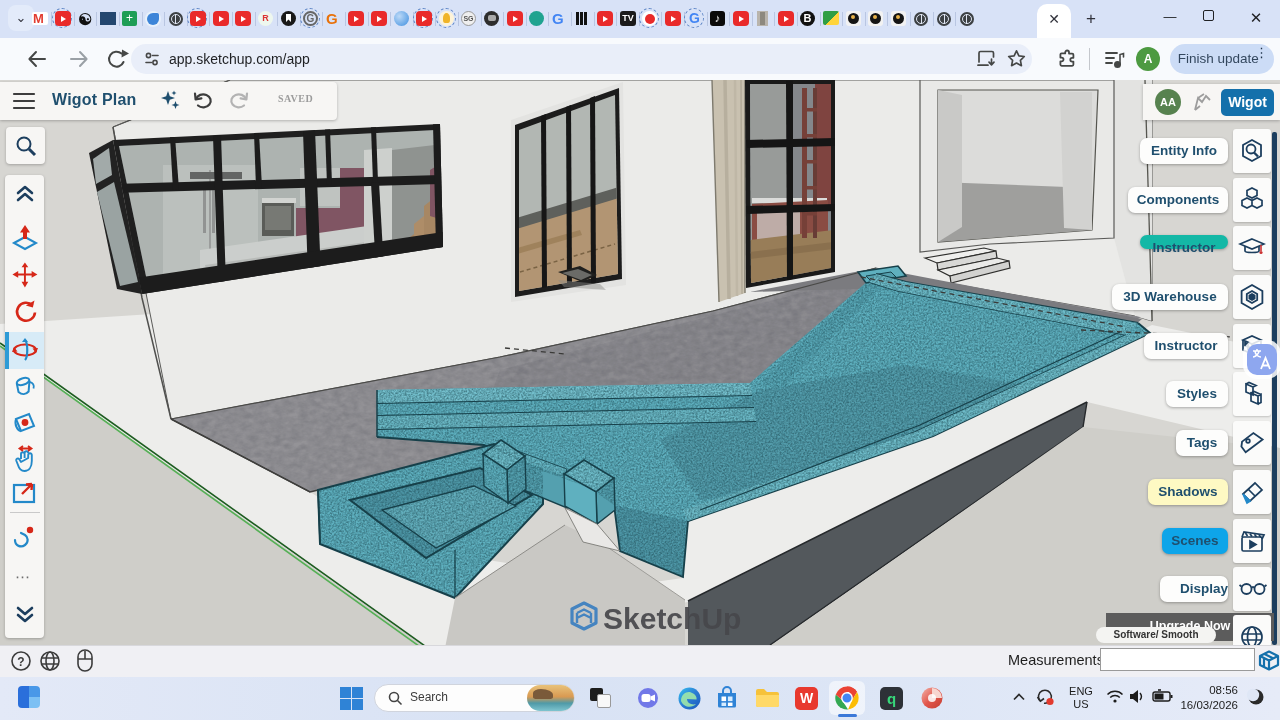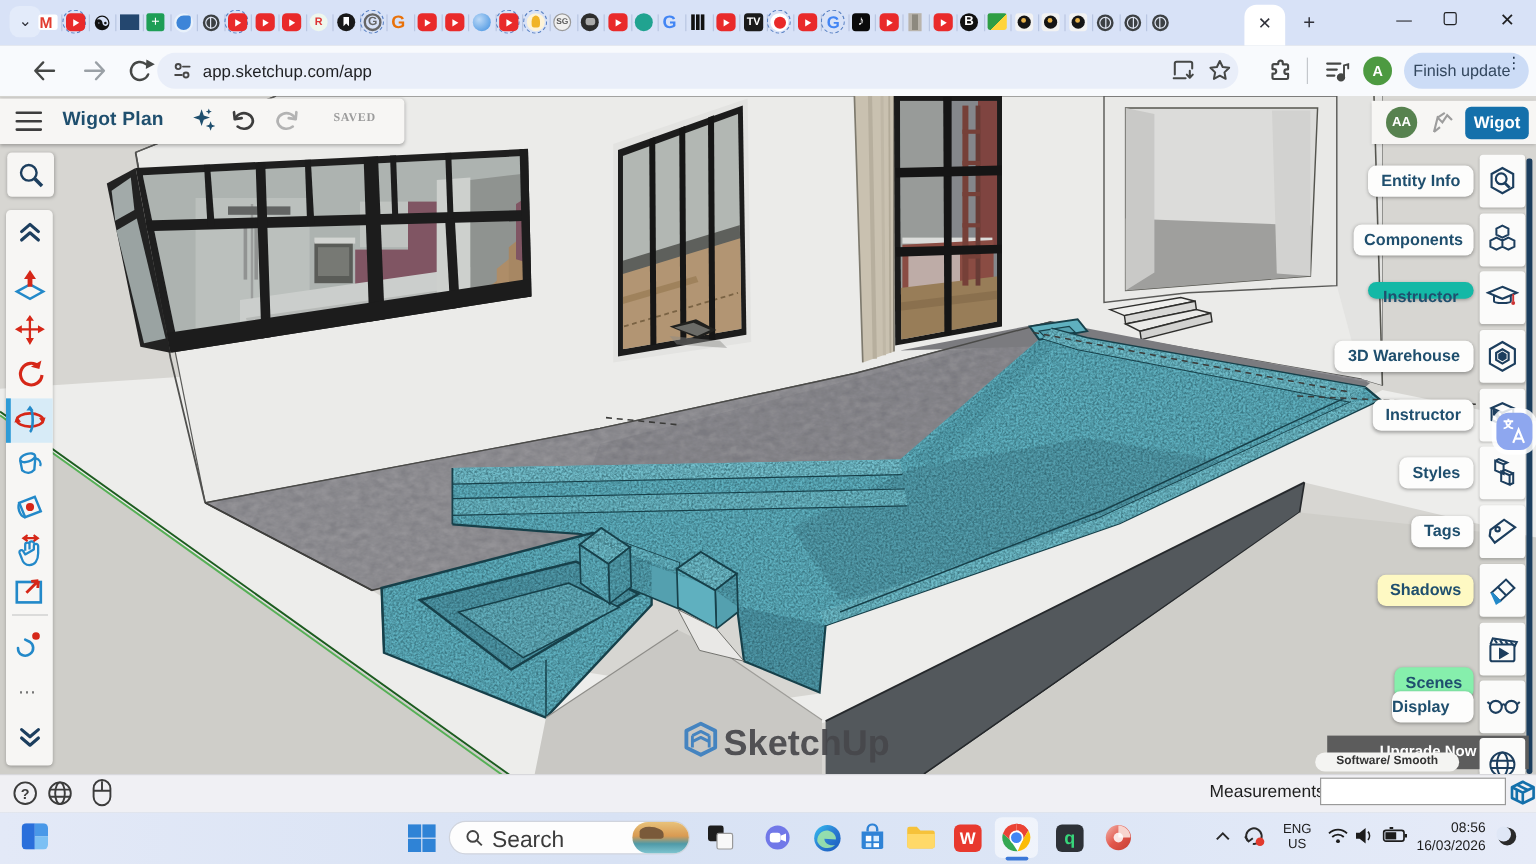--- a/index.html
+++ b/index.html
@@ -610,22 +610,22 @@
       </svg>
 
 <div class="abs" style="left:1140px;top:58px;width:88px;height:26px;background:#fdfdfc;border-radius:7px;box-shadow:0 1px 3px rgba(0,0,0,0.3);color:#1f4f6e;font-size:13.5px;font-weight:bold;text-align:center;line-height:26px;">Entity Info</div>
       <div class="abs" style="left:1128px;top:107px;width:100px;height:26px;background:#fdfdfc;border-radius:7px;box-shadow:0 1px 3px rgba(0,0,0,0.3);color:#1f4f6e;font-size:13.5px;font-weight:bold;text-align:center;line-height:26px;">Components</div>
       <div class="abs" style="left:1140px;top:155px;width:88px;height:14px;background:#14b8a6;border-radius:7px;box-shadow:0 1px 3px rgba(0,0,0,0.3);color:#1f4f6e;font-size:13.5px;font-weight:bold;text-align:center;line-height:26px;">Instructor</div>
       <div class="abs" style="left:1112px;top:204px;width:116px;height:26px;background:#fdfdfc;border-radius:7px;box-shadow:0 1px 3px rgba(0,0,0,0.3);color:#1f4f6e;font-size:13.5px;font-weight:bold;text-align:center;line-height:26px;">3D Warehouse</div>
       <div class="abs" style="left:1144px;top:253px;width:84px;height:26px;background:#fdfdfc;border-radius:7px;box-shadow:0 1px 3px rgba(0,0,0,0.3);color:#1f4f6e;font-size:13.5px;font-weight:bold;text-align:center;line-height:26px;">Instructor</div>
       <div class="abs" style="left:1166px;top:301px;width:62px;height:26px;background:#fdfdfc;border-radius:7px;box-shadow:0 1px 3px rgba(0,0,0,0.3);color:#1f4f6e;font-size:13.5px;font-weight:bold;text-align:center;line-height:26px;">Styles</div>
       <div class="abs" style="left:1176px;top:350px;width:52px;height:26px;background:#fdfdfc;border-radius:7px;box-shadow:0 1px 3px rgba(0,0,0,0.3);color:#1f4f6e;font-size:13.5px;font-weight:bold;text-align:center;line-height:26px;">Tags</div>
       <div class="abs" style="left:1148px;top:399px;width:80px;height:26px;background:#fef9c3;border-radius:7px;box-shadow:0 1px 3px rgba(0,0,0,0.3);color:#1f4f6e;font-size:13.5px;font-weight:bold;text-align:center;line-height:26px;">Shadows</div>
-      <div class="abs" style="left:1162px;top:476px;width:66px;height:26px;background:#86efac;border-radius:7px;box-shadow:0 1px 3px rgba(0,0,0,0.3);color:#1f4f6e;font-size:13.5px;font-weight:bold;text-align:center;line-height:26px;">Scenes</div>
-      <div class="abs" style="left:1160px;top:496px;width:68px;height:26px;background:#fdfdfc;border-radius:7px;box-shadow:0 1px 3px rgba(0,0,0,0.3);color:#1f4f6e;font-size:13.5px;font-weight:bold;text-align:left;line-height:26px;">Display</div>
+      <div class="abs" style="left:1162px;top:448px;width:66px;height:26px;background:#0ea5e9;border-radius:7px;box-shadow:0 1px 3px rgba(0,0,0,0.3);color:#1f4f6e;font-size:13.5px;font-weight:bold;text-align:center;line-height:26px;">Scenes</div>
+      <div class="abs" style="left:1160px;top:496px;width:68px;height:26px;background:#fdfdfc;border-radius:7px;box-shadow:0 1px 3px rgba(0,0,0,0.3);color:#1f4f6e;font-size:13.5px;font-weight:bold;text-align:right;line-height:26px;">Display</div>
 
 <div class="abs" style="left:1247px;top:264px;width:30px;height:31px;background:#8ea7ef;border-radius:10px;box-shadow:0 0 0 4px rgba(255,255,255,0.85);"></div>
 <svg class="abs" style="left:1250px;top:267px;" width="24" height="25" viewBox="0 0 24 25" fill="none" stroke="#fff" stroke-width="1.6">
         <path d="M3 4 H11 M7 2 V4 M5 4 C5 8 9 10 11 10 M9 4 C9 7 5 10 3 10"></path>
         <path d="M11 22 L15.5 11 L20 22 M12.8 18.5 H18.2" stroke-width="1.8"></path>
       </svg>
 </div>
 
   <div class="abs" id="statusbar" style="left:0;top:645px;width:1280px;height:32px;background:#f0f0f4;border-top:1px solid #d8d8dc;"></div>
 
@@ -665,21 +665,21 @@
   <div class="abs" style="left:12px;top:0;width:11px;height:11px;background:#2f83d6;"></div>
   <div class="abs" style="left:0;top:12px;width:11px;height:11px;background:#2f83d6;"></div>
   <div class="abs" style="left:12px;top:12px;width:11px;height:11px;background:#2f83d6;"></div>
 </div>
 
 <div class="abs" style="left:374px;top:684px;width:201px;height:28px;background:#fdfdfd;border:1px solid #d0d4dd;border-radius:14px;"></div>
 <svg class="abs" style="left:388px;top:691px;" width="15" height="15" viewBox="0 0 15 15" fill="none" stroke="#444" stroke-width="1.6">
       <circle cx="6" cy="6" r="4.5"></circle>
       <line x1="9.5" y1="9.5" x2="13.5" y2="13.5"></line>
     </svg>
-<div class="abs" style="left:410px;top:690px;font-size:19px;color:#3c3c3c;">Search</div>
+<div class="abs" style="left:410px;top:690px;font-size:12px;color:#3c3c3c;">Search</div>
 <div class="abs" style="left:527px;top:685px;width:47px;height:26px;border-radius:13px;overflow:hidden;background:linear-gradient(180deg,#e8c27a 0%,#d99a52 45%,#4f9aa8 70%,#7ec4cf 100%);">
       <div class="abs" style="left:6px;top:4px;width:20px;height:10px;background:#7a5a3a;border-radius:40% 60% 20% 20%;"></div>
     </div>
 
 <div class="abs" style="left:590px;top:688px;width:13px;height:13px;background:#1d1d1d;border-radius:2px;"></div>
     <div class="abs" style="left:597px;top:694px;width:14px;height:14px;background:#f8f8f8;border:1px solid #999;border-radius:2px;"></div>
     <svg class="abs" style="left:636px;top:686px;" width="24" height="24" viewBox="0 0 24 24">
       <circle cx="12" cy="12" r="10" fill="#7178e8"></circle>
       <rect x="5.5" y="8" width="9" height="8" rx="2.5" fill="#fff"></rect>
       <path d="M14.5 10.5 L19 8.5 V15.5 L14.5 13.5 Z" fill="#fff"></path>

